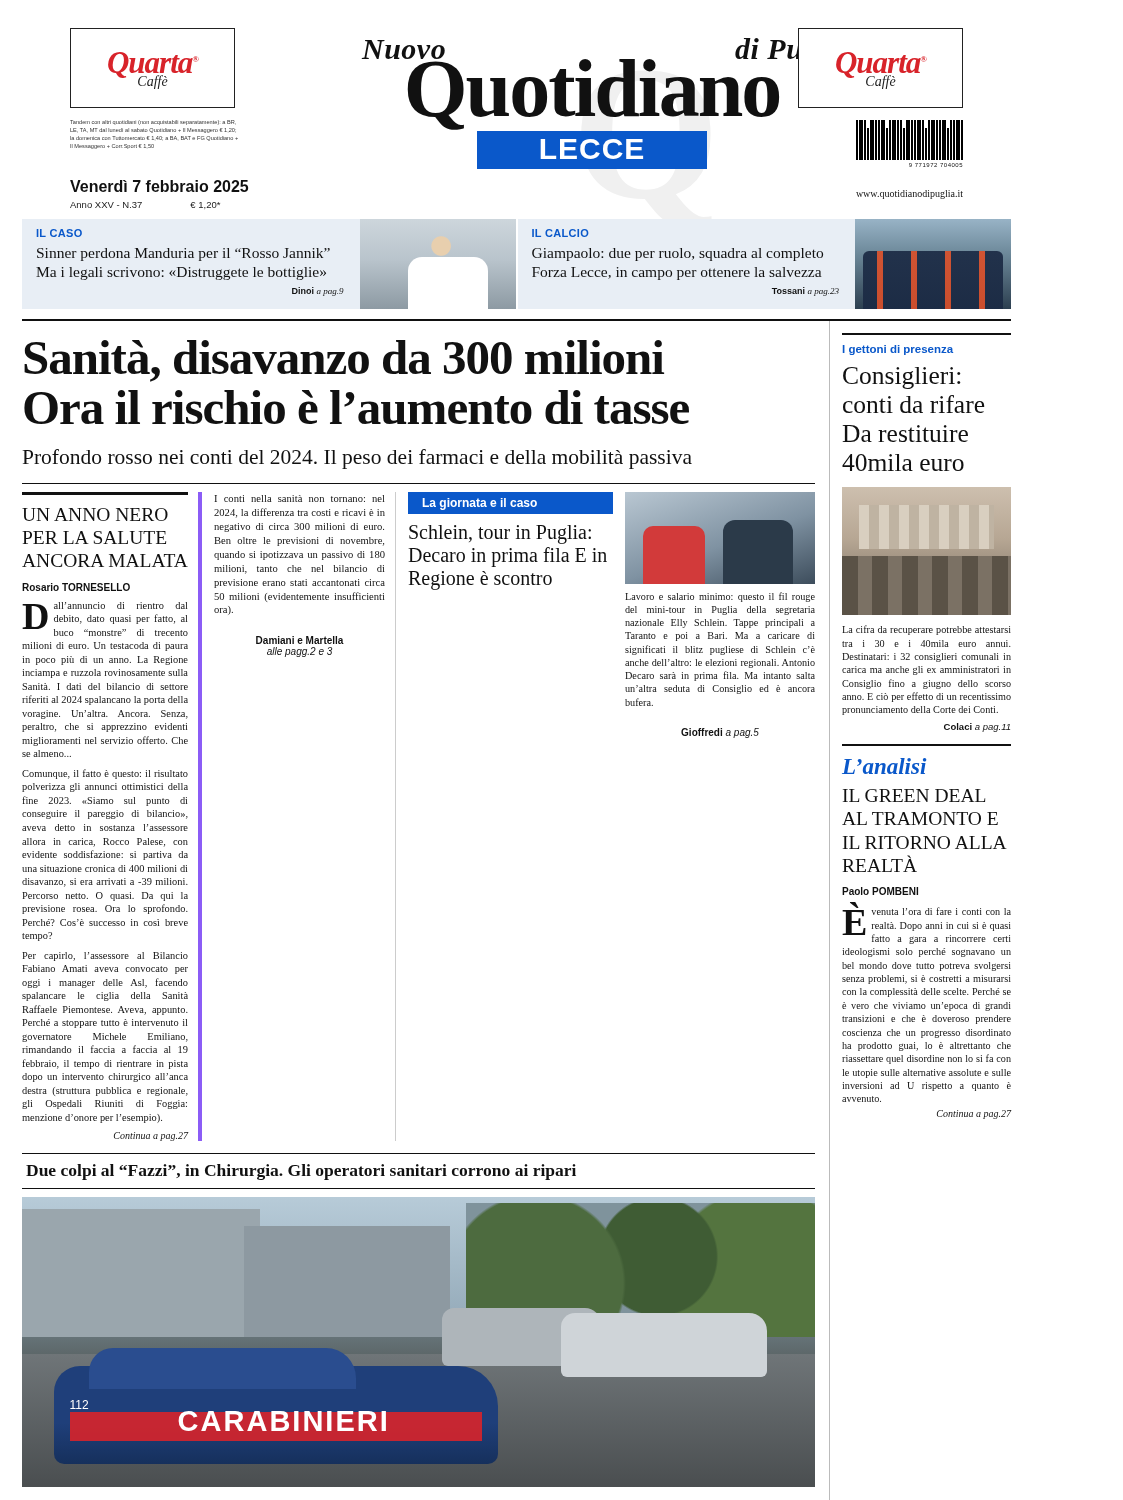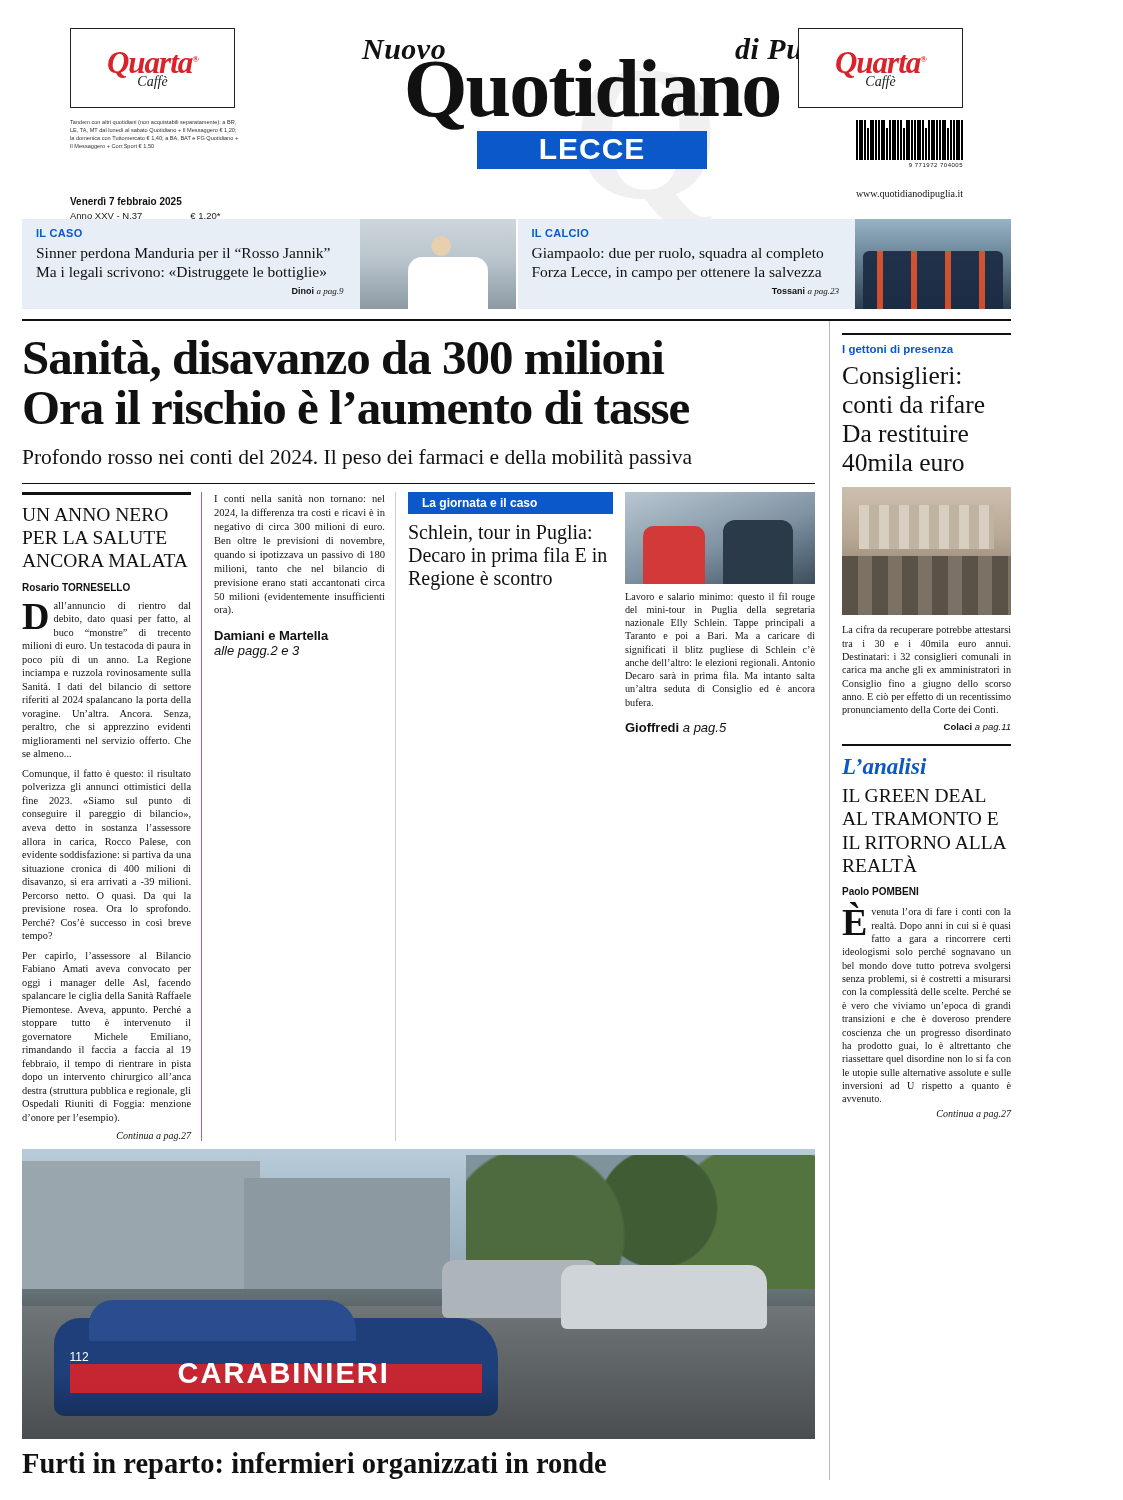--- a/index.html
+++ b/index.html
@@ -27,21 +27,21 @@
     font-size:31px; color:#d8232a; letter-spacing:-1px;
   }
   .quarta-sub { font-family:"Liberation Serif", serif; font-style:italic; font-size:14px; color:#222; margin-top:-3px;}
   .quarta-reg { font-size:9px; vertical-align:super; color:#d8232a;}
 
   .imprint {
     position:absolute; left:48px; top:108px; width:172px;
     font-family:"Liberation Sans", sans-serif; font-size:5.6px; line-height:1.45; color:#333;
   }
   .dateline { position:absolute; left:48px; top:168px; width:230px; }
-  .dateline .d1 { font-family:"Liberation Sans", sans-serif; font-weight:bold; font-size:10px;margin-top:18px; }
+  .dateline .d1 { font-family:"Liberation Sans", sans-serif; font-weight:bold; font-size:16px; }
   .dateline .d2 { font-family:"Liberation Sans", sans-serif; font-size:9.5px; margin-top:3px; color:#222;}
   .dateline .d2 .price { margin-left:48px; }
 
   .title-zone { position:absolute; left:250px; top:8px; width:640px; text-align:center; }
   .kicker-row { position:relative; height:42px; }
   .kicker-left { position:absolute; left:90px; top:14px; font-size:30px; font-weight:bold; font-style:italic; letter-spacing:.5px;}
   .kicker-right { position:absolute; right:60px; top:14px; font-size:30px; font-weight:bold; font-style:italic; letter-spacing:.5px;}
   .main-title {
     font-size:82px; font-weight:bold; line-height:.86; letter-spacing:-2px;
     margin-top:-6px;
@@ -100,33 +100,33 @@
   .content { display:flex; gap:14px; margin-top:0; }
   .col-main { width:795px; }
   .col-right { width:250px; border-left:1px solid #bbb; padding-left:12px; }
 
   .headline-1 { font-size:49px; font-weight:bold; line-height:1.02; letter-spacing:-1px; margin-top:12px;}
   .headline-2 { font-size:49px; font-weight:bold; line-height:1.02; letter-spacing:-1px;}
   .subhead { font-size:21.5px; margin-top:12px; line-height:1.2; }
   .hr-thin { border-top:1px solid #111; margin-top:12px;}
 
   .block-row { display:flex; gap:12px; margin-top:8px;}
-  .col-a { width:180px; border-right:1px solid #8b5cf6; padding-right:10px;}
+  .col-a { width:180px; border-right:4px solid #8b5cf6; padding-right:10px;}
   .col-a .tagline { border-top:3px solid #111; padding-top:8px; font-size:19.5px; line-height:1.18; font-weight:normal;}
   .byline { font-family:"Liberation Sans", sans-serif; font-size:10px; font-weight:bold; margin-top:10px;}
   .body-text { font-size:10.4px; line-height:1.30; text-align:justify; margin-top:6px; color:#111;}
   .body-text p { margin:0 0 6px 0;}
   .dropcap::first-letter {
     float:left; font-size:38px; line-height:.82; font-weight:bold; padding:2px 4px 0 0;
   }
   .contin { font-style:italic; text-align:right; font-size:10px; margin-top:2px;}
 
   .col-b { width:182px; border-right:1px solid #ccc; padding-right:10px;}
   .col-b .lead { font-size:10.6px; line-height:1.32; text-align:justify;}
-  .sigline { font-family:"Liberation Sans", sans-serif; font-size:13px; font-weight:bold; text-align:left; margin-top:11px;}
+  .sigline { font-family:"Liberation Sans", sans-serif; font-size:10px; font-weight:bold; text-align:center; margin-top:18px;}
   .sigline i { font-weight:normal; font-style:italic; }
 
   .col-c { width:205px; }
   .label-strip {
     background:#0a58ca; color:#fff; font-family:"Liberation Sans", sans-serif; font-weight:bold;
     font-size:12px; padding:4px 8px; display:inline-block;
   }
   .label-strip.wide { display:block;padding-left:14px; }
   .mid-head { font-size:20px; line-height:1.16; margin-top:7px;}
   .col-d { width:190px; }
@@ -338,20 +338,21 @@
         </div>
 
         <div class="col-d">
           <div class="ph-schlein"></div>
           <div class="small-just">Lavoro e salario minimo: questo il fil rouge del mini-tour in Puglia della segretaria nazionale Elly Schlein. Tappe principali a Taranto e poi a Bari. Ma a caricare di significati il blitz pugliese di Schlein c’è anche dell’altro: le elezioni regionali. Antonio Decaro sarà in prima fila. Ma intanto salta un’altra seduta di Consiglio ed è ancora bufera.</div>
           <div class="sigline"><span>Gioffredi</span> <i>a pag.5</i></div>
         </div>
 
       </div>
 
+      <div class="band-head">Due colpi al “Fazzi”, in Chirurgia. Gli operatori sanitari corrono ai ripari</div>
 
       <div class="photo-main">
         <div class="sky"></div>
         <div class="bldg"></div>
         <div class="bldg2"></div>
         <div class="trees"></div>
         <div class="road"></div>
         <div class="silver2"></div>
         <div class="silver"></div>
         <div class="car"></div>

